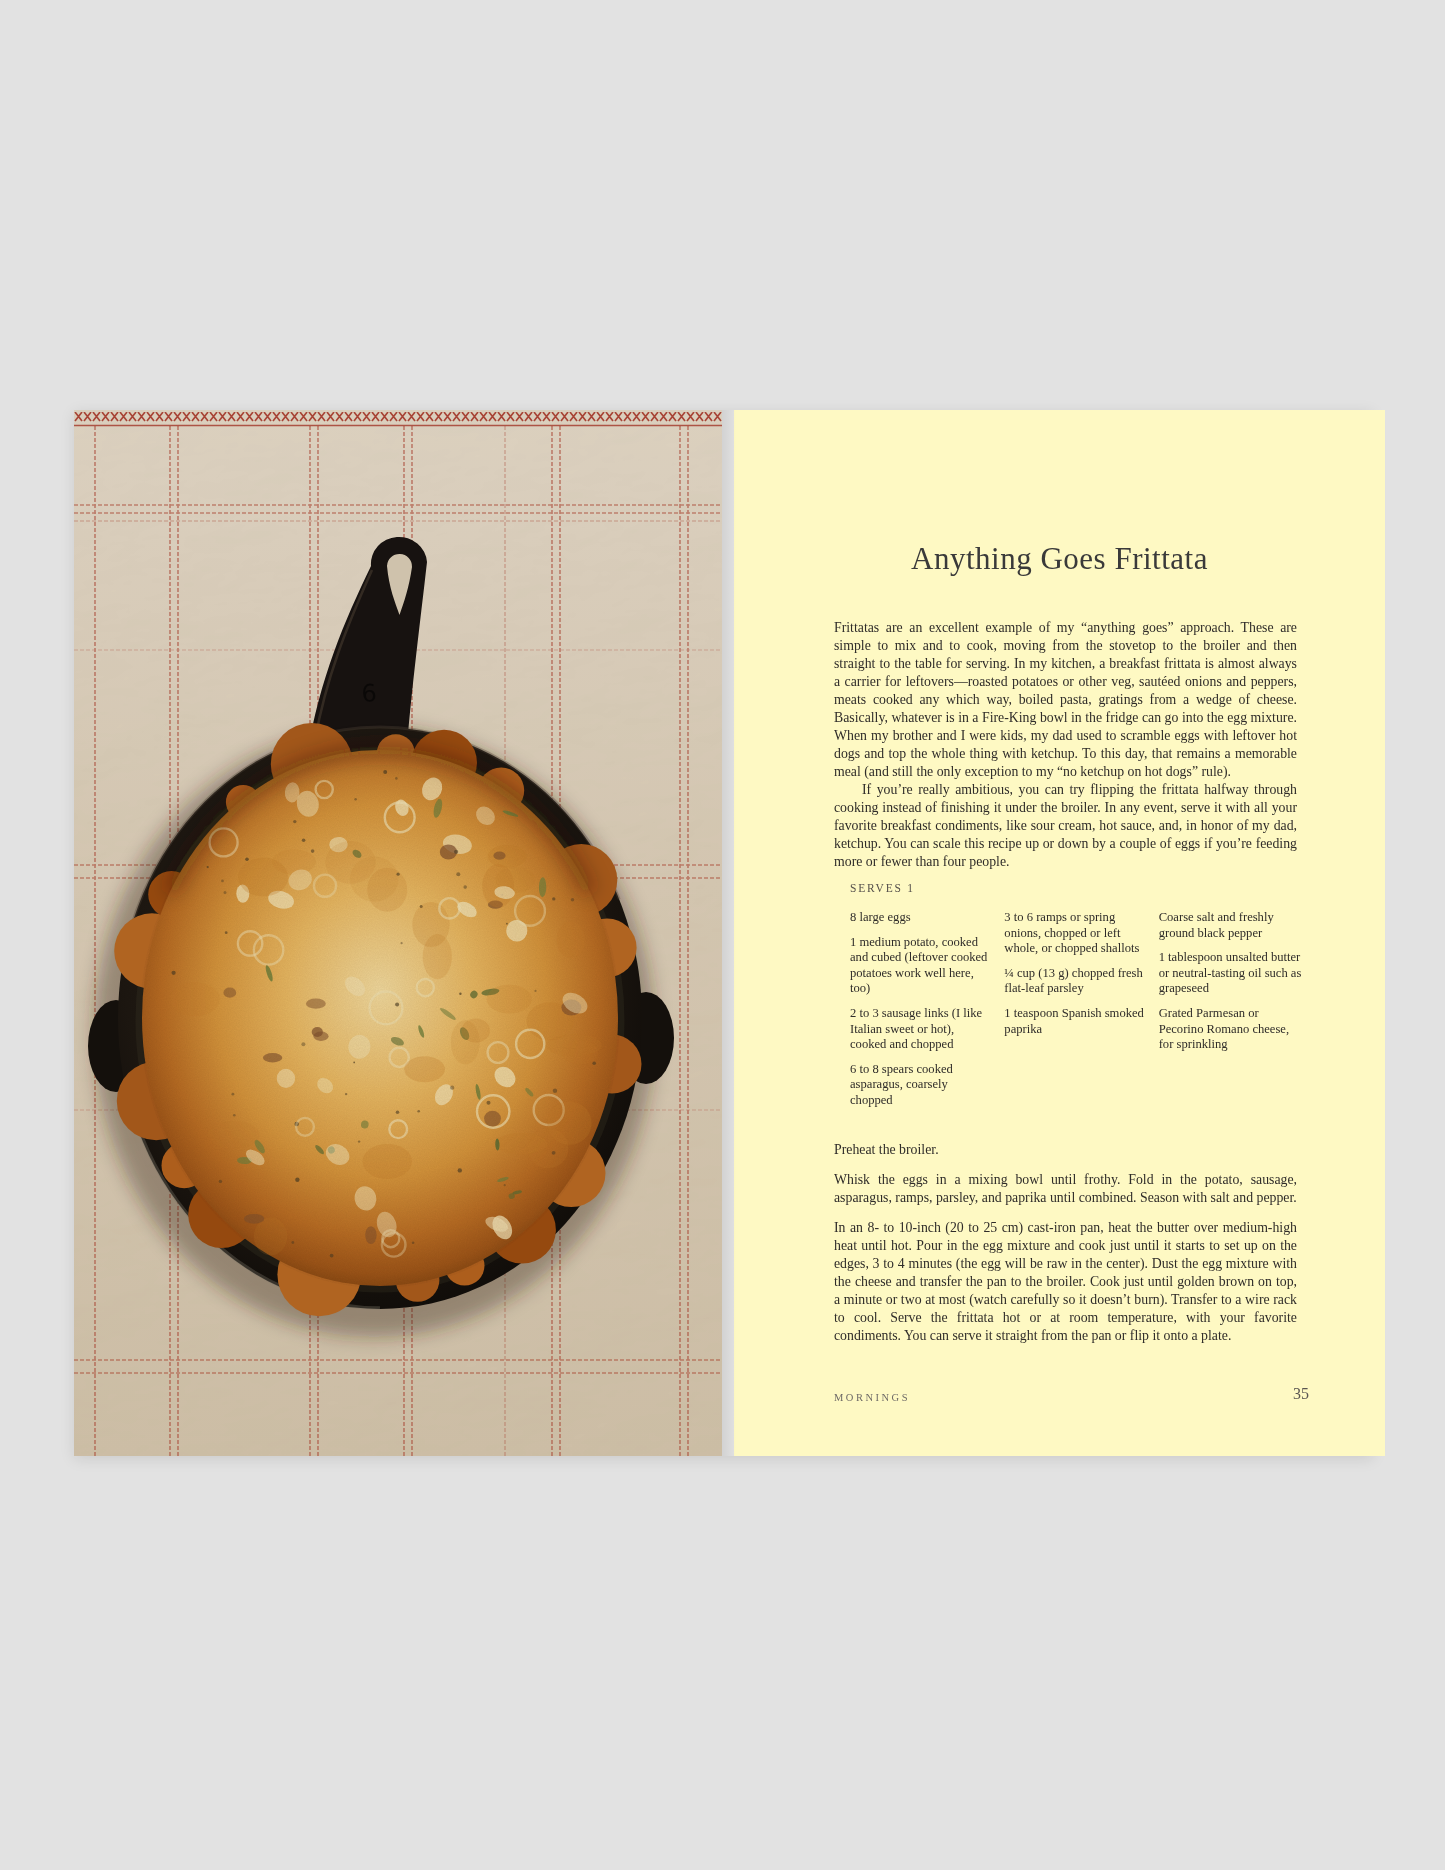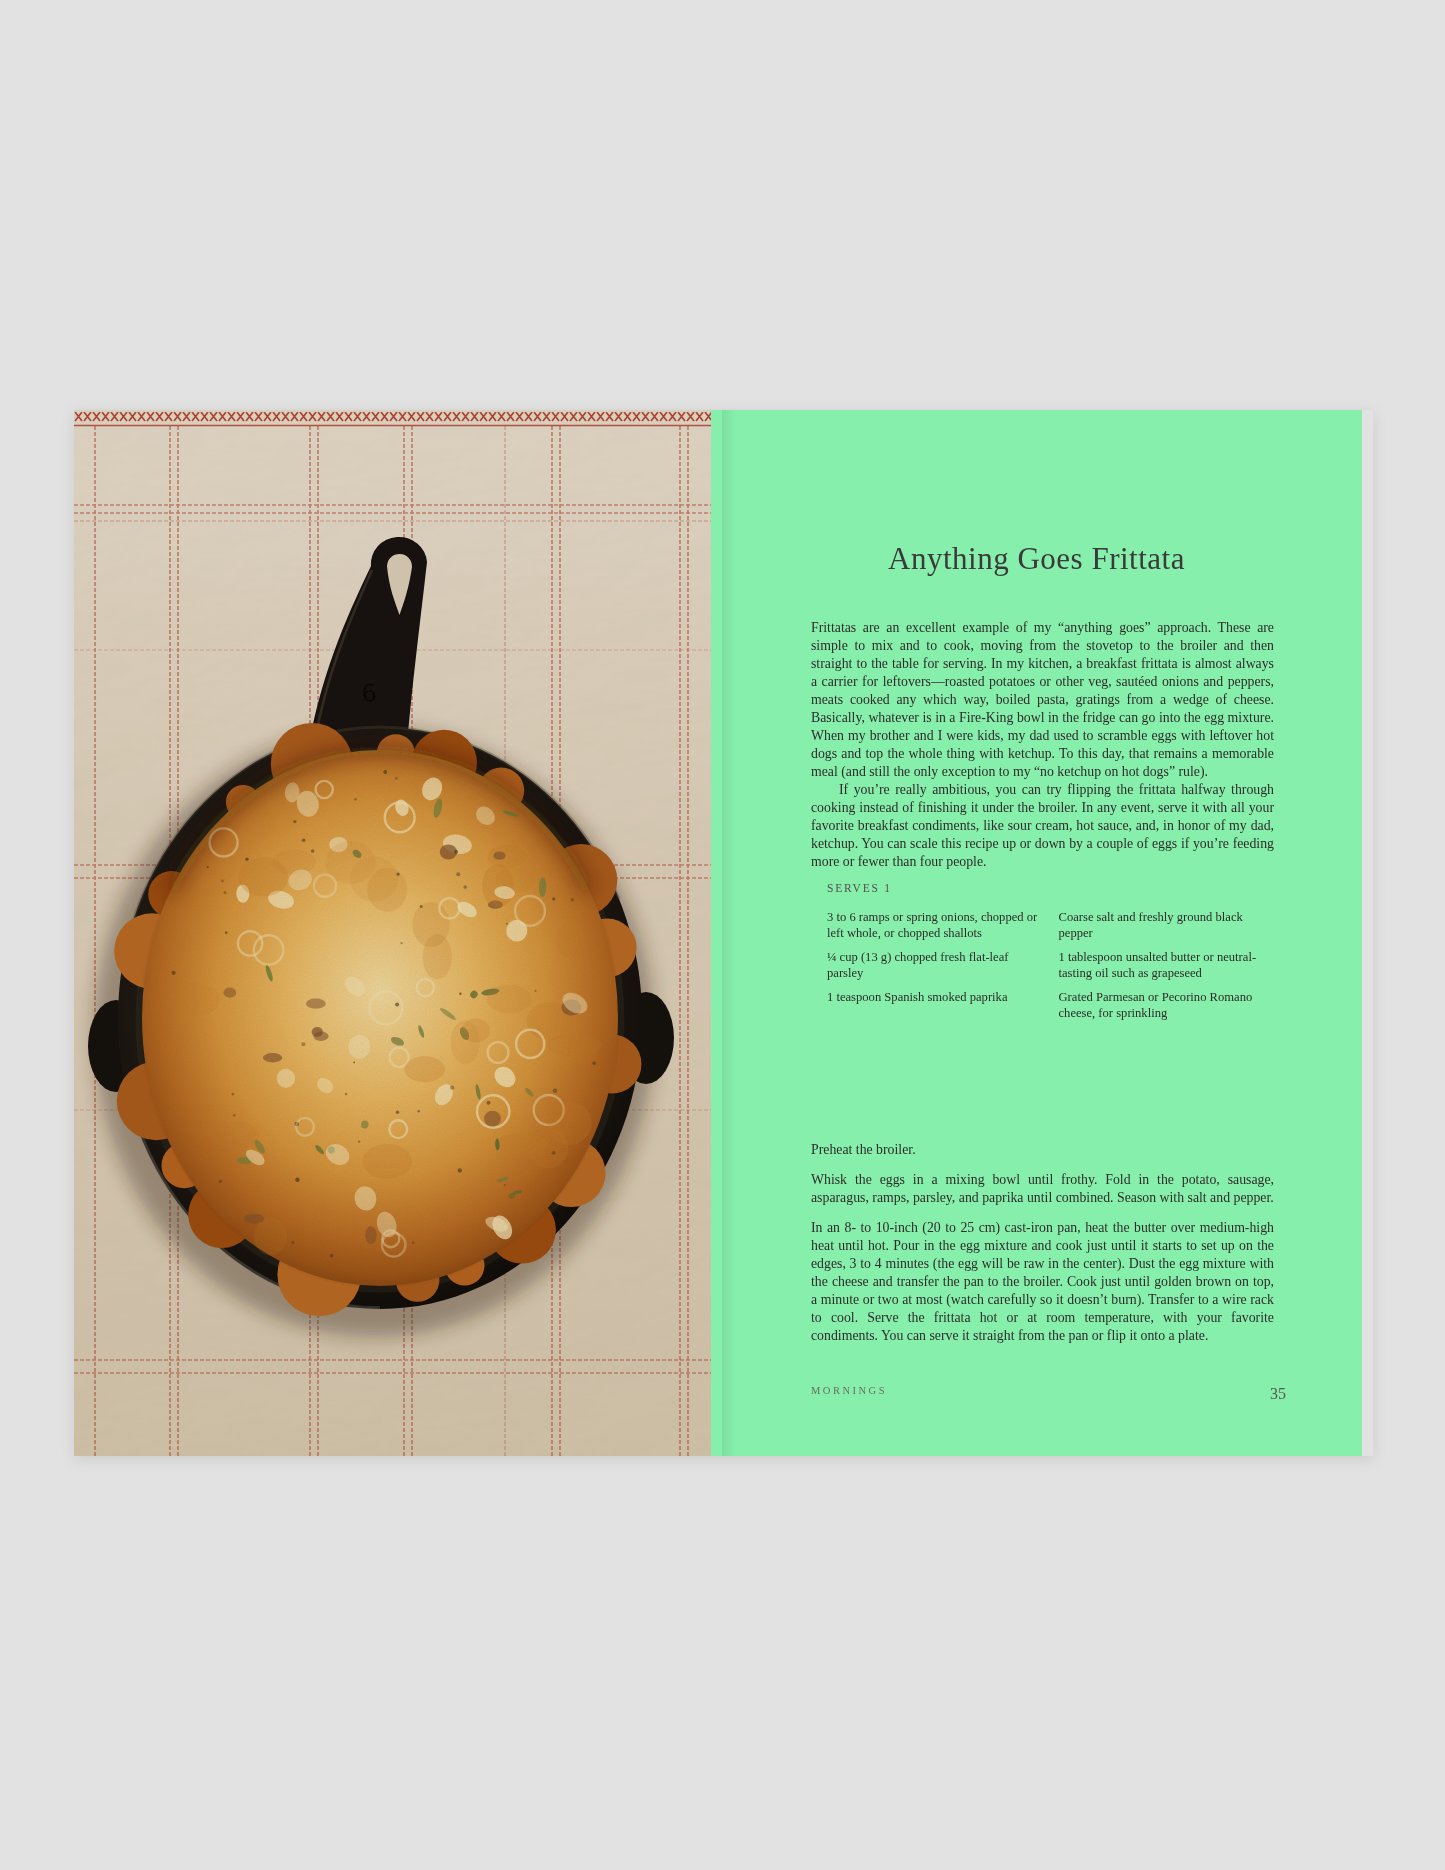--- a/index.html
+++ b/index.html
@@ -1,40 +1,40 @@
 <!DOCTYPE html>
 <html><head>
 <meta charset="utf-8">
 <style>
   html,body{margin:0;padding:0;background:#e2e2e2;font-family:"Liberation Serif", serif;}
   .canvas{position:relative;width:1445px;height:1870px;background:#e2e2e2;overflow:hidden;}
   .spread{position:absolute;left:74px;top:410px;width:1299px;height:1046px;
           box-shadow:0 3px 14px rgba(0,0,0,.10);}
   .page-left{position:absolute;left:0;top:0;width:648px;height:1046px;overflow:hidden;background:#d7cab6;}
   .page-left svg{display:block;}
-  .page-right{position:absolute;left:637px;top:0;width:651px;height:1046px;background:#86efac;}
+  .page-right{position:absolute;left:660px;top:0;width:651px;height:1046px;background:#fef9c3;}
   .gutter{position:absolute;left:648px;top:0;width:14px;height:1046px;
           background:linear-gradient(90deg,rgba(0,0,0,.07),rgba(0,0,0,0));pointer-events:none;}
 
   .rp-title{position:absolute;top:132px;left:94px;width:463px;text-align:center;
             font-size:31px;line-height:1.1;letter-spacing:.5px;color:#3a3a3a;font-weight:400;}
   .rp-intro{position:absolute;top:198px;left:100px;width:463px;color:#2f2c29;
             font-size:13.8px;line-height:18px;text-align:justify;margin-top:11px;}
   .rp-intro p{margin:0;}
   .rp-intro p + p{text-indent:28px;}
   .serves{position:absolute;top:472px;left:116px;font-size:11.5px;letter-spacing:1.8px;
           color:#55504b;}
   .ingredients{position:absolute;top:500px;left:116px;width:452px;display:flex;gap:11px;}
   .ing-col{flex:1;min-width:0;}
   .ing-col p{margin:0 0 9px 0;font-size:12.6px;line-height:15.6px;color:#2f2c29;}
   .instructions{position:absolute;top:719px;left:100px;width:463px;color:#2f2c29;
             font-size:13.8px;line-height:18px;text-align:justify;}
   .instructions p{margin:12px 0 9px 0;}
   .rp-footer{position:absolute;top:975px;left:100px;width:475px;display:flex;
-             justify-content:space-between;align-items:flex-start;gap:12px;}
+             justify-content:space-between;align-items:flex-end;gap:12px;}
   .footer-section{font-size:10.5px;letter-spacing:2.5px;color:#6e6a66;}
   .footer-page{font-size:16px;color:#5a5651;}
 </style>
 </head>
 <body>
 
 <div class="canvas">
   <div class="spread">
 
     <div class="page-left">
@@ -315,20 +315,26 @@
 
       <div class="rp-intro">
         <p>Frittatas are an excellent example of my “anything goes” approach. These are simple to mix and to cook, moving from the stovetop to the broiler and then straight to the table for serving. In my kitchen, a breakfast frittata is almost always a carrier for leftovers—roasted potatoes or other veg, sautéed onions and peppers, meats cooked any which way, boiled pasta, gratings from a wedge of cheese. Basically, whatever is in a Fire-King bowl in the fridge can go into the egg mixture. When my brother and I were kids, my dad used to scramble eggs with leftover hot dogs and top the whole thing with ketchup. To this day, that remains a memorable meal (and still the only exception to my “no ketchup on hot dogs” rule).</p>
         <p>If you’re really ambitious, you can try flipping the frittata halfway through cooking instead of finishing it under the broiler. In any event, serve it with all your favorite breakfast condiments, like sour cream, hot sauce, and, in honor of my dad, ketchup. You can scale this recipe up or down by a couple of eggs if you’re feeding more or fewer than four people.</p>
       </div>
 
       <div class="serves">SERVES 1</div>
 
       <div class="ingredients">
         <div class="ing-col">
+          <p>8 large eggs</p>
+          <p>1 medium potato, cooked and cubed (leftover cooked potatoes work well here, too)</p>
+          <p>2 to 3 sausage links (I like Italian sweet or hot), cooked and chopped</p>
+          <p>6 to 8 spears cooked asparagus, coarsely chopped</p>
+        </div>
+        <div class="ing-col">
           <p>3 to 6 ramps or spring onions, chopped or left whole, or chopped shallots</p>
           <p>¼ cup (13 g) chopped fresh flat-leaf parsley</p>
           <p>1 teaspoon Spanish smoked paprika</p>
         </div>
         <div class="ing-col">
           <p>Coarse salt and freshly ground black pepper</p>
           <p>1 tablespoon unsalted butter or neutral-tasting oil such as grapeseed</p>
           <p>Grated Parmesan or Pecorino Romano cheese, for sprinkling</p>
         </div>
       </div>

